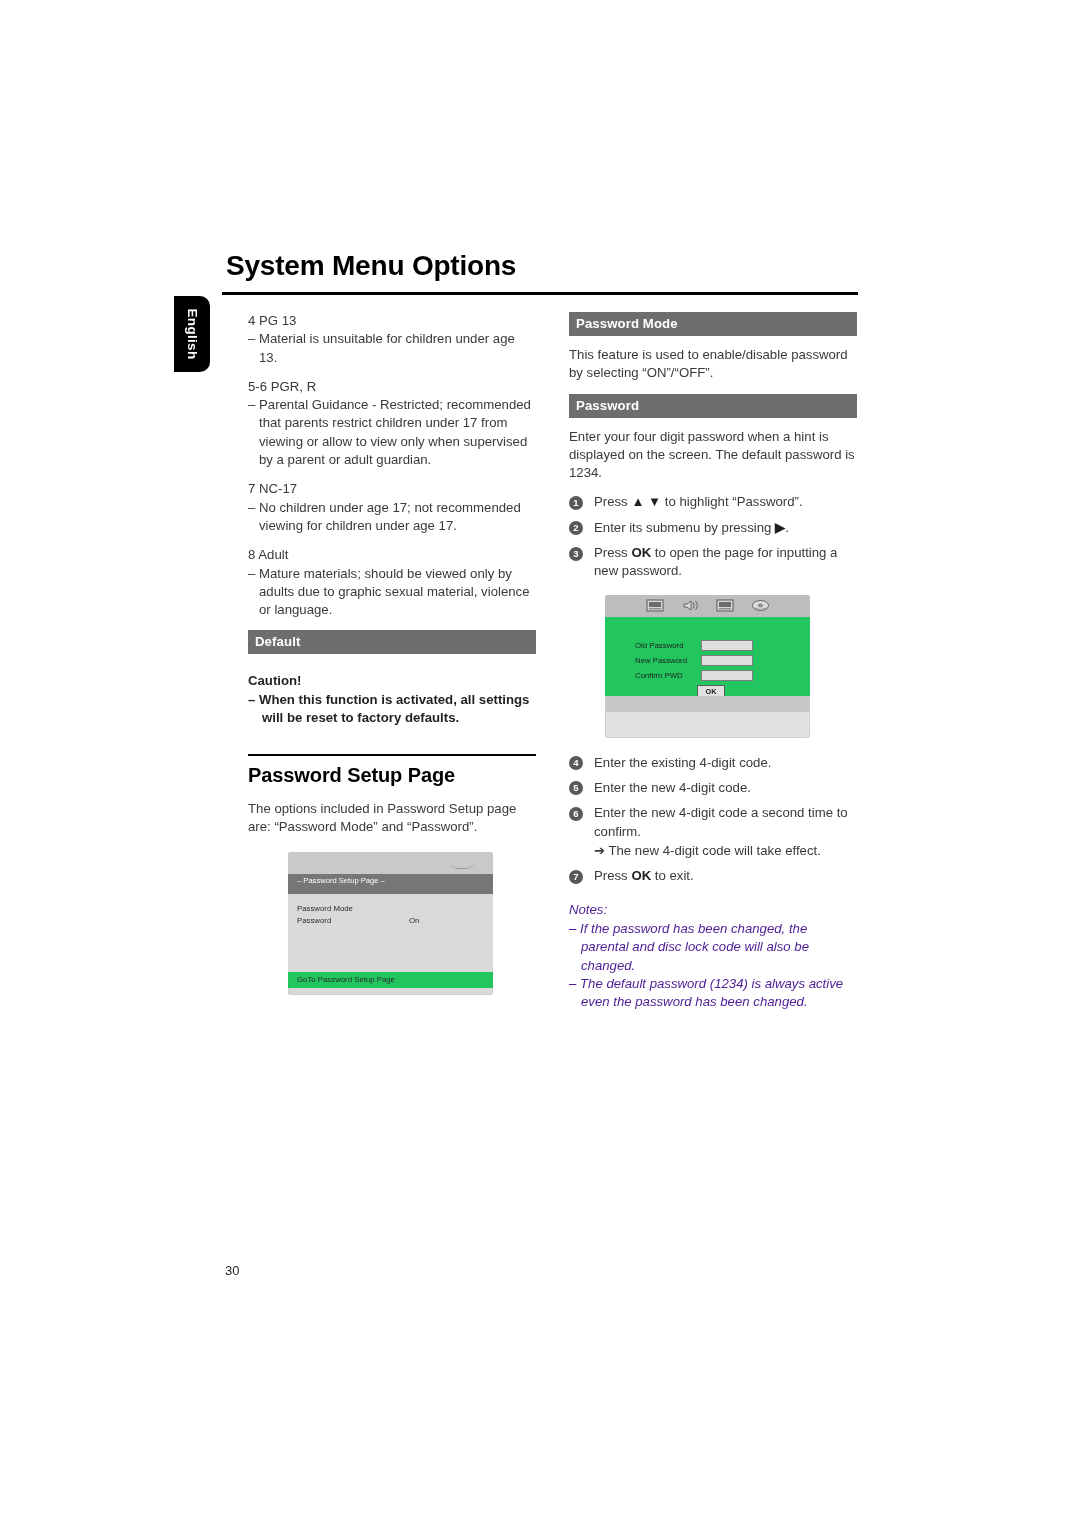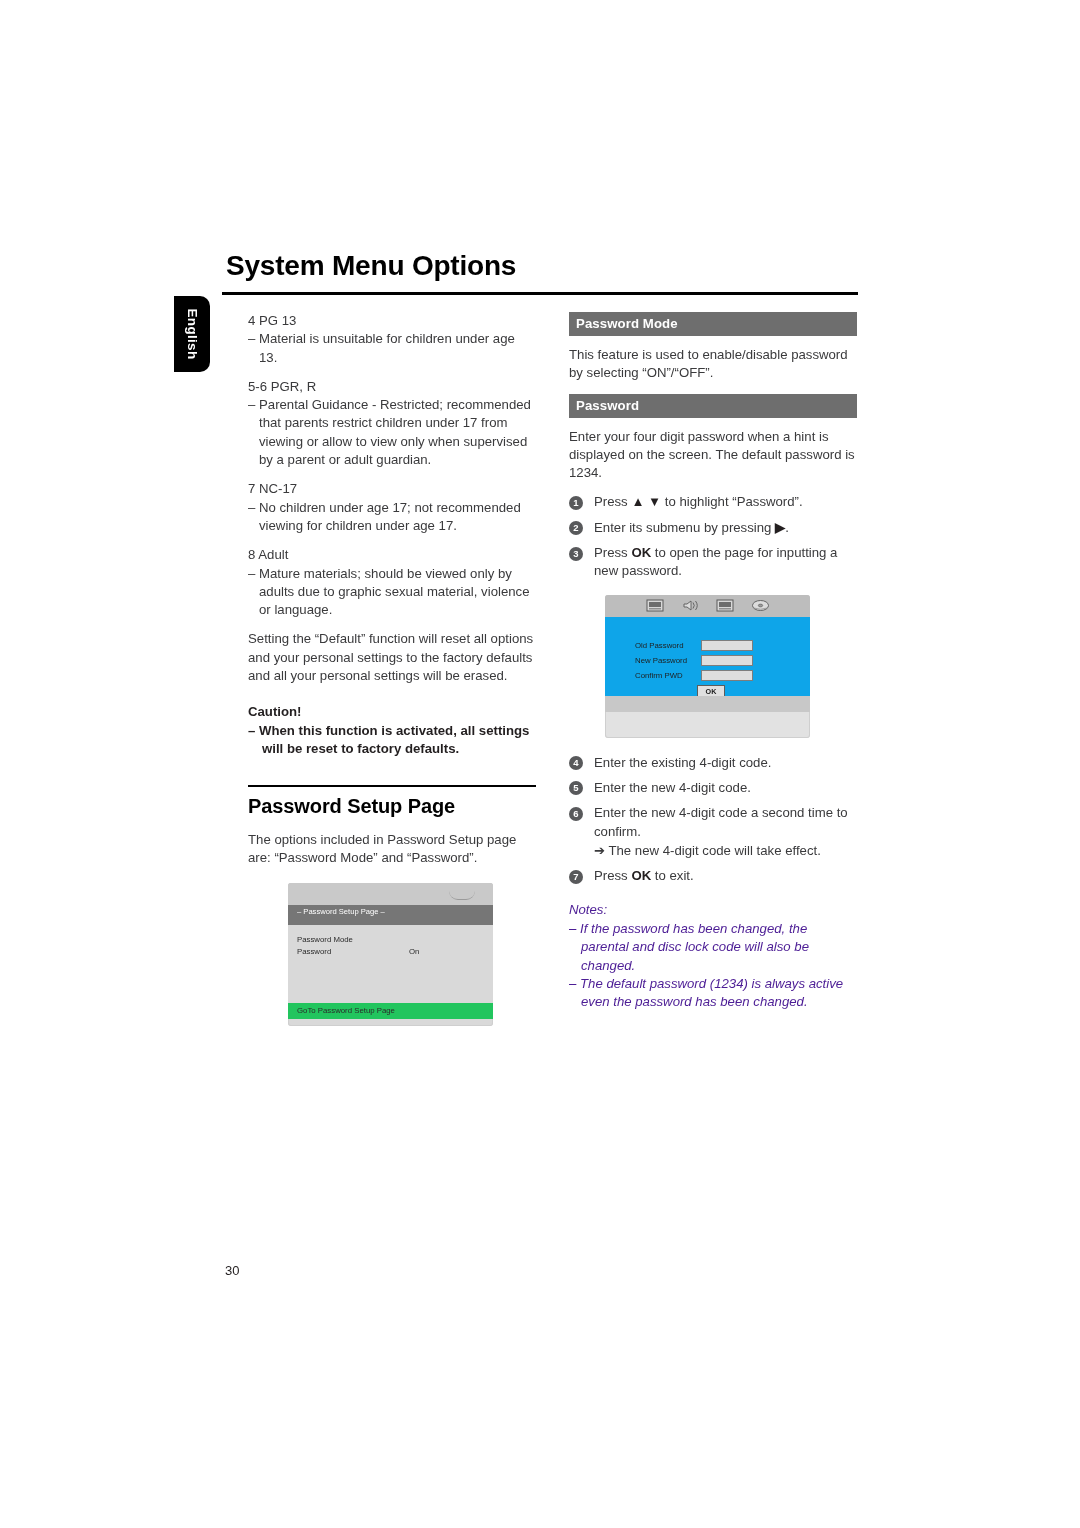--- a/index.html
+++ b/index.html
@@ -262,21 +262,21 @@
     gap: 16px;
   }
   .osd2-icon {
     width: 19px;
     height: 13px;
     display: block;
   }
   .osd2-body {
     position: relative;
     height: 95px;
-    background: #0ea5e9;
+    background: #22c55e;
     padding-left: 40px;
   }
   .pw-rows {
     position: absolute;
     left: 30px;
     top: 23px;
   }
   .pw-row {
     display: flex;
     align-items: center;
@@ -352,22 +352,22 @@
     <p class="body">
       <span>7 NC-17</span><br>
       <span class="hang">–   No children under age 17; not recommended viewing for children under age 17.</span>
     </p>
 
     <p class="body">
       <span>8 Adult</span><br>
       <span class="hang">–   Mature materials; should be viewed only by adults due to graphic sexual material, violence or language.</span>
     </p>
 
-
-    <p class="body">Setting the “Default” function will reset all options and your personal settings to the factory defaults and all your personal settings will be erased.</p>
+    <div class="bar">Default</div>
+
 
     <div class="caution">
       <span class="ttl">Caution!</span>
       <span class="item">–   When this function is activated, all settings will be reset to factory defaults.</span>
     </div>
 
     <div class="subhead-wrap">
       <div class="subhead-rule"></div>
       <div class="subhead">Password Setup Page</div>
     </div>

